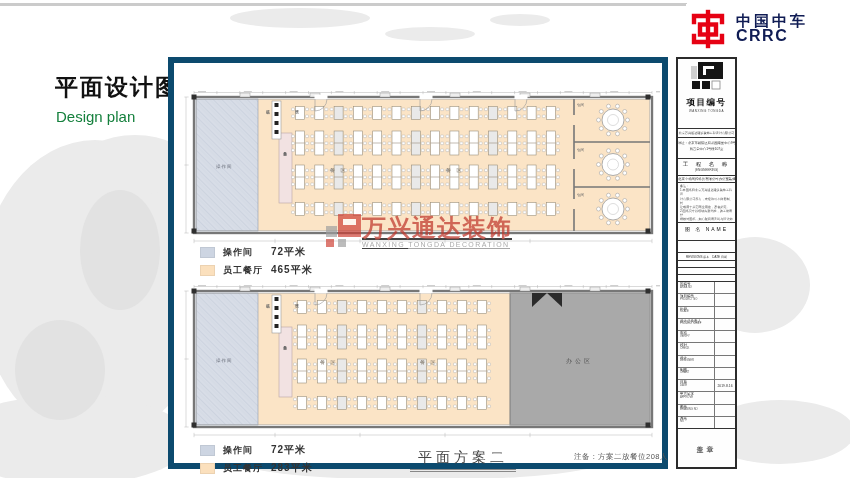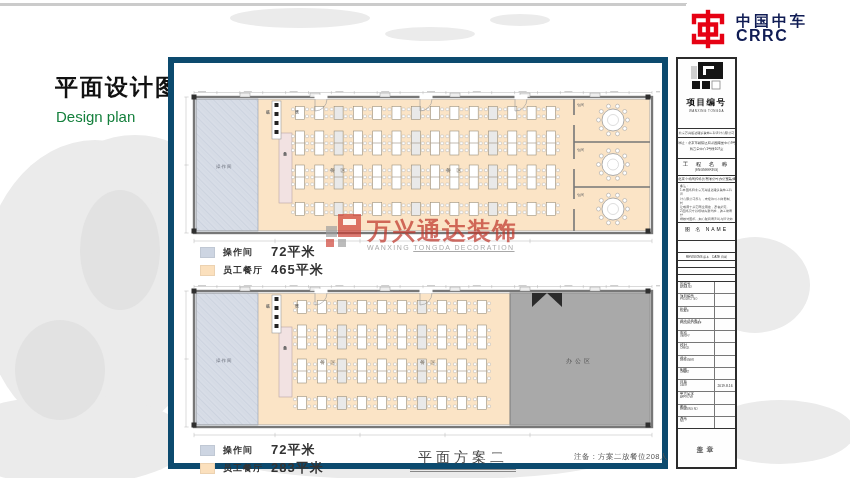--- a/index.html
+++ b/index.html
@@ -16,21 +16,21 @@
   #ptitle{left:55px;top:72px;font-size:23px;font-weight:bold;letter-spacing:2px;color:#111;}
   #psub{left:56px;top:108px;font-size:15px;color:#15803d;}
   
   #sheet{left:168px;top:57px;width:500px;height:412px;background:#fff;border:6px solid #0c4a6e;box-sizing:border-box;z-index:2;}
   #sheet svg{position:absolute;}
   
   .legend{position:absolute;}
   .lrow{display:flex;align-items:center;height:12px;margin-bottom:6px;}
   .sw{width:13px;height:9px;display:inline-block;margin-right:8px;border:1px solid rgba(0,0,0,0.06);}
   .lname{font-size:9px;font-weight:bold;color:#333;width:48px;letter-spacing:1px;}
-  .lval{font-size:13px;font-weight:bold;color:#333;letter-spacing:1px;}
+  .lval{font-size:10px;font-weight:bold;color:#333;letter-spacing:1px;}
   .note{position:absolute;font-size:7.5px;color:#555;line-height:1.7;letter-spacing:.5px;}
   .note .ind{padding-left:15px;}
   #caption{left:236px;top:386px;font-size:14px;letter-spacing:4px;color:#444;
            border-bottom:3px double #888;padding:0 8px 2px 8px;}
   
   text{fill:#666;}
   .t5{font-size:5px;letter-spacing:2px;fill:#7d7467;}
   .t45{font-size:4.5px;fill:#5f6470;letter-spacing:1px;}
   .t36{font-size:3.6px;fill:#666;}
   .toff{font-size:6px;letter-spacing:3px;fill:#4f4f4f;}
@@ -55,21 +55,21 @@
   .tb-attrs{height:147px;display:flex;flex-direction:column;border-bottom:1px solid #333;}
   .arow{flex:1;display:flex;border-bottom:.5px solid #777;overflow:hidden;}
   .arow:last-child{border-bottom:none;}
   .acell{width:33px;border-right:.5px solid #777;padding:1px 1px 0 2px;line-height:1.05;}
   .acn{font-size:3.5px;color:#222;white-space:nowrap;}
   .aen{font-size:2.7px;color:#555;white-space:nowrap;}
   .aval{flex:1;font-size:3.4px;color:#333;display:flex;align-items:center;justify-content:center;}
   .tb-seal{height:42px;display:flex;align-items:center;justify-content:center;
            font-size:7px;letter-spacing:3px;color:#222;border-bottom:none !important;}
   
-  #wmark{left:326px;top:213px;display:flex;align-items:flex-end;gap:5px;z-index:6;opacity:.85;}
+  #wmark{left:326px;top:213px;display:flex;align-items:center;z-index:6;opacity:.85;text-decoration:underline;}
   #wm-text .wm-cn{font-size:24px;font-weight:900;letter-spacing:1px;color:rgba(192,55,43,.85);line-height:1;}
   #wm-text .wm-en{font-size:7px;color:#9a9a9a;letter-spacing:1.4px;margin-top:1px;}
   #wm-text .wm-en u{text-decoration-color:#9a9a9a;}
   #mapbg{left:0;top:0;z-index:0;}
 </style>
 </head>
 <body>
 
 <div id="page">
 

